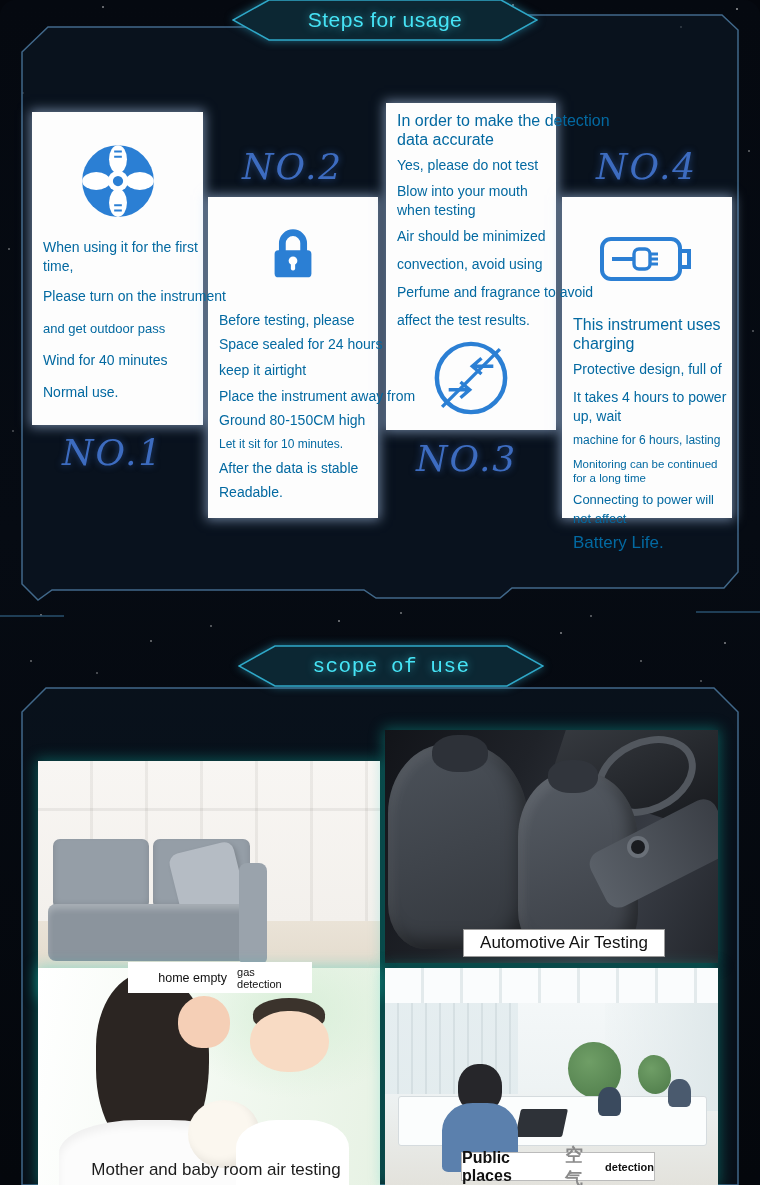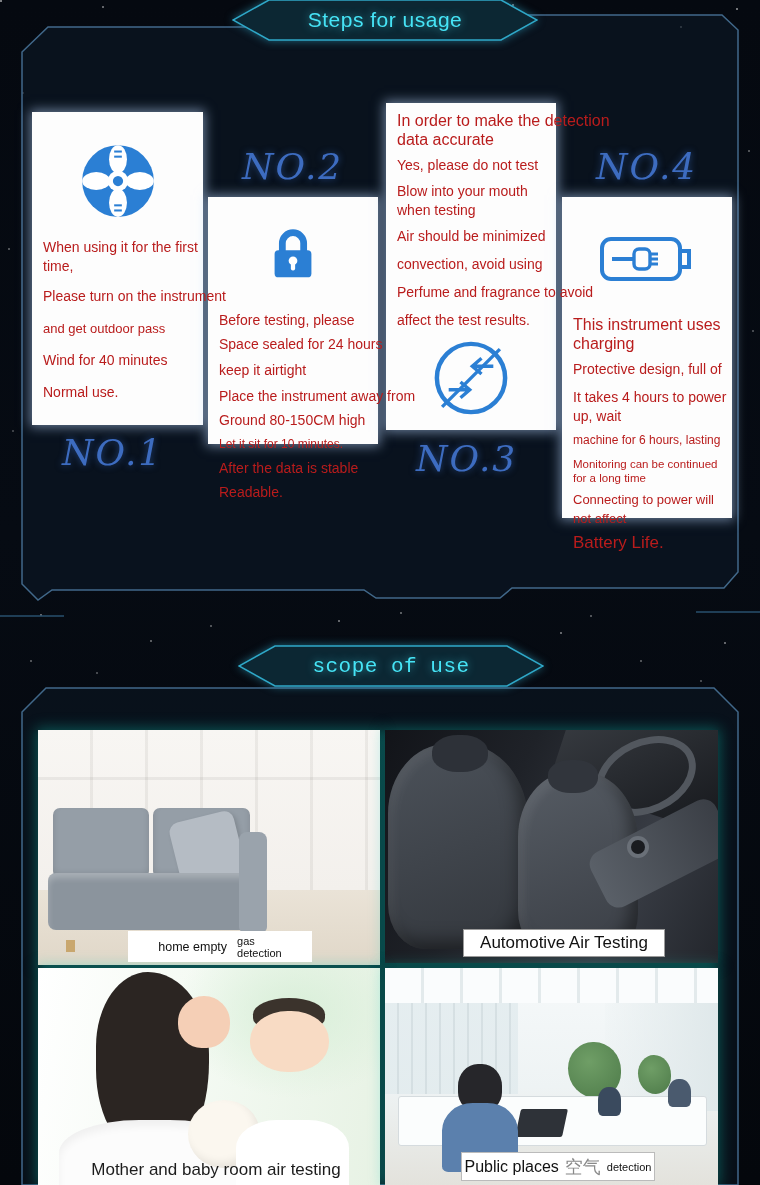--- a/index.html
+++ b/index.html
@@ -1,18 +1,18 @@
 <!DOCTYPE html>
 <html><head>
 <meta charset="utf-8">
 <style>
   html,body{margin:0;padding:0;background:#04070d;}
   .stage{position:relative;width:760px;height:1185px;overflow:hidden;
          background:linear-gradient(180deg,#050910 0%,#060b13 45%,#04070c 100%);
-         font-family:"Liberation Sans",sans-serif;}
+         font-family:"Liberation Sans",sans-serif;border-radius:16px;}
   
   .stars{position:absolute;inset:0;pointer-events:none;}
   .stars::before{content:"";position:absolute;width:2px;height:2px;border-radius:50%;
     background:rgba(255,255,255,.65);
     box-shadow:102px 6px rgba(255,255,255,.5),318px 10px rgba(255,255,255,.4),
       512px 4px rgba(255,255,255,.5),680px 26px rgba(255,255,255,.4),
       736px 8px rgba(255,255,255,.6),22px 92px rgba(255,255,255,.35),
       748px 150px rgba(255,255,255,.4),8px 248px rgba(255,255,255,.4),
       752px 330px rgba(255,255,255,.35),12px 430px rgba(255,255,255,.3),
       40px 614px rgba(255,255,255,.5),150px 640px rgba(255,255,255,.45),
@@ -26,29 +26,29 @@
   
   .banner{position:absolute;width:306px;height:42px;}
   .banner svg{position:absolute;left:0;top:0;filter:drop-shadow(0 0 4px rgba(47,168,200,.55));}
   .banner .bt{position:absolute;inset:0;display:flex;align-items:center;justify-content:center;
     color:#46e4f6;font-size:21px;letter-spacing:.5px;text-shadow:0 0 8px rgba(70,228,246,.6);}
   #banner1{left:232px;top:-1px;}
   #banner2{left:238px;top:645px;font-family:Liberation Mono, monospace;}
   
   .card{position:absolute;background:#fdfdfd;box-shadow:0 0 11px 2px rgba(185,215,255,.55);}
   #card1{left:32px;top:112px;width:171px;height:313px;}
-  #card2{left:208px;top:197px;width:170px;height:247px;}
+  #card2{left:208px;top:197px;width:170px;height:321px;}
   #card3{left:386px;top:103px;width:170px;height:327px;}
   #card4{left:562px;top:197px;width:170px;height:321px;}
   .icon-wrap{display:flex;justify-content:center;}
   #card1 .icon-wrap{padding-top:28px;}
   #card2 .icon-wrap{padding-top:26px;}
   #card4 .icon-wrap{padding-top:30px;}
   #card3 .icon-wrap{position:absolute;left:0;right:0;bottom:10px;}
-  .lines{position:relative;z-index:6;padding:0 9px 0 11px;color:#b91c1c;}
+  .lines{position:relative;z-index:6;padding:0 9px 0 11px;color:#0369a1;}
   #card1 .lines{padding-top:16px;}
   #card2 .lines{padding-top:26px;}
   #card3 .lines{padding-top:8px;}
   #card4 .lines{padding-top:24px;}
   .ln{margin:0;white-space:nowrap;line-height:19px;}
   .s16{font-size:16px;line-height:19px;}
   .s14{font-size:14px;}
   .s13{font-size:13px;}
   .s12{font-size:12px;line-height:15px;}
   .s11{font-size:11.5px;line-height:14px;}
@@ -57,31 +57,31 @@
   .mb11{margin-bottom:11px;}.mb13{margin-bottom:13px;}
   
   .no-label{position:absolute;font-family:"DejaVu Serif",serif;font-style:italic;
     font-size:36px;color:#3d6cc0;letter-spacing:2px;text-shadow:0 0 7px rgba(60,115,210,.55);}
   #no1{left:62px;top:432px;}
   #no2{left:242px;top:146px;}
   #no3{left:416px;top:438px;}
   #no4{left:596px;top:146px;}
   
   .photo{position:absolute;overflow:hidden;box-shadow:0 0 13px 2px rgba(16,210,190,.35);}
-  #photo1{left:38px;top:730px;width:342px;height:235px;}
+  #photo1{left:38px;top:761px;width:342px;height:235px;}
   #photo2{left:385px;top:730px;width:333px;height:233px;}
   #photo3{left:38px;top:968px;width:342px;height:217px;}
   #photo4{left:385px;top:968px;width:333px;height:217px;}
   .caption{position:absolute;z-index:8;background:#fff;color:#111;
     display:flex;align-items:center;justify-content:center;}
   #cap1{left:90px;bottom:3px;width:184px;height:31px;gap:10px;font-size:12.5px;}
   #cap1 .two{display:flex;flex-direction:column;font-size:11px;line-height:12px;align-items:flex-start;}
   #cap2{left:78px;bottom:6px;width:200px;height:26px;font-size:17px;border:1px solid #9a9a9a;margin-top:8px;}
   #cap3{left:48px;bottom:2px;width:260px;height:26px;background:transparent;font-size:17px;color:#1c1c1c;}
-  #cap4{left:76px;bottom:4px;width:192px;height:27px;font-size:16px;border:1px solid #bbb;gap:5px;}
+  #cap4{left:76px;bottom:4px;width:192px;height:27px;font-size:16px;border:1px solid #bbb;gap:5px;font-weight:bold;}
   #cap4 .zh{color:#8a8a8a;font-size:18px;margin:0 1px;}
   #cap4 .small{font-size:11px;}
   
   #photo1{background:linear-gradient(180deg,#f8f6f3 0%,#f3f0ec 68%,#eae3d7 68%,#e0d7c8 100%);}
   #photo1 .panels{position:absolute;left:0;top:0;right:0;height:68%;
     background:repeating-linear-gradient(90deg,transparent 0 52px,rgba(60,55,45,.07) 52px 55px);}
   #photo1 .molding{position:absolute;left:0;right:0;top:20%;height:3px;background:rgba(60,55,45,.07);}
   .sofa{position:absolute;left:3%;bottom:9%;width:64%;height:58%;}
   .sofa .backL,.sofa .backR{position:absolute;top:0;width:44%;height:52%;background:#959ea7;border-radius:7px;box-shadow:inset 0 -4px 6px rgba(0,0,0,.12);}
   .sofa .backL{left:2%;}.sofa .backR{left:48%;}

